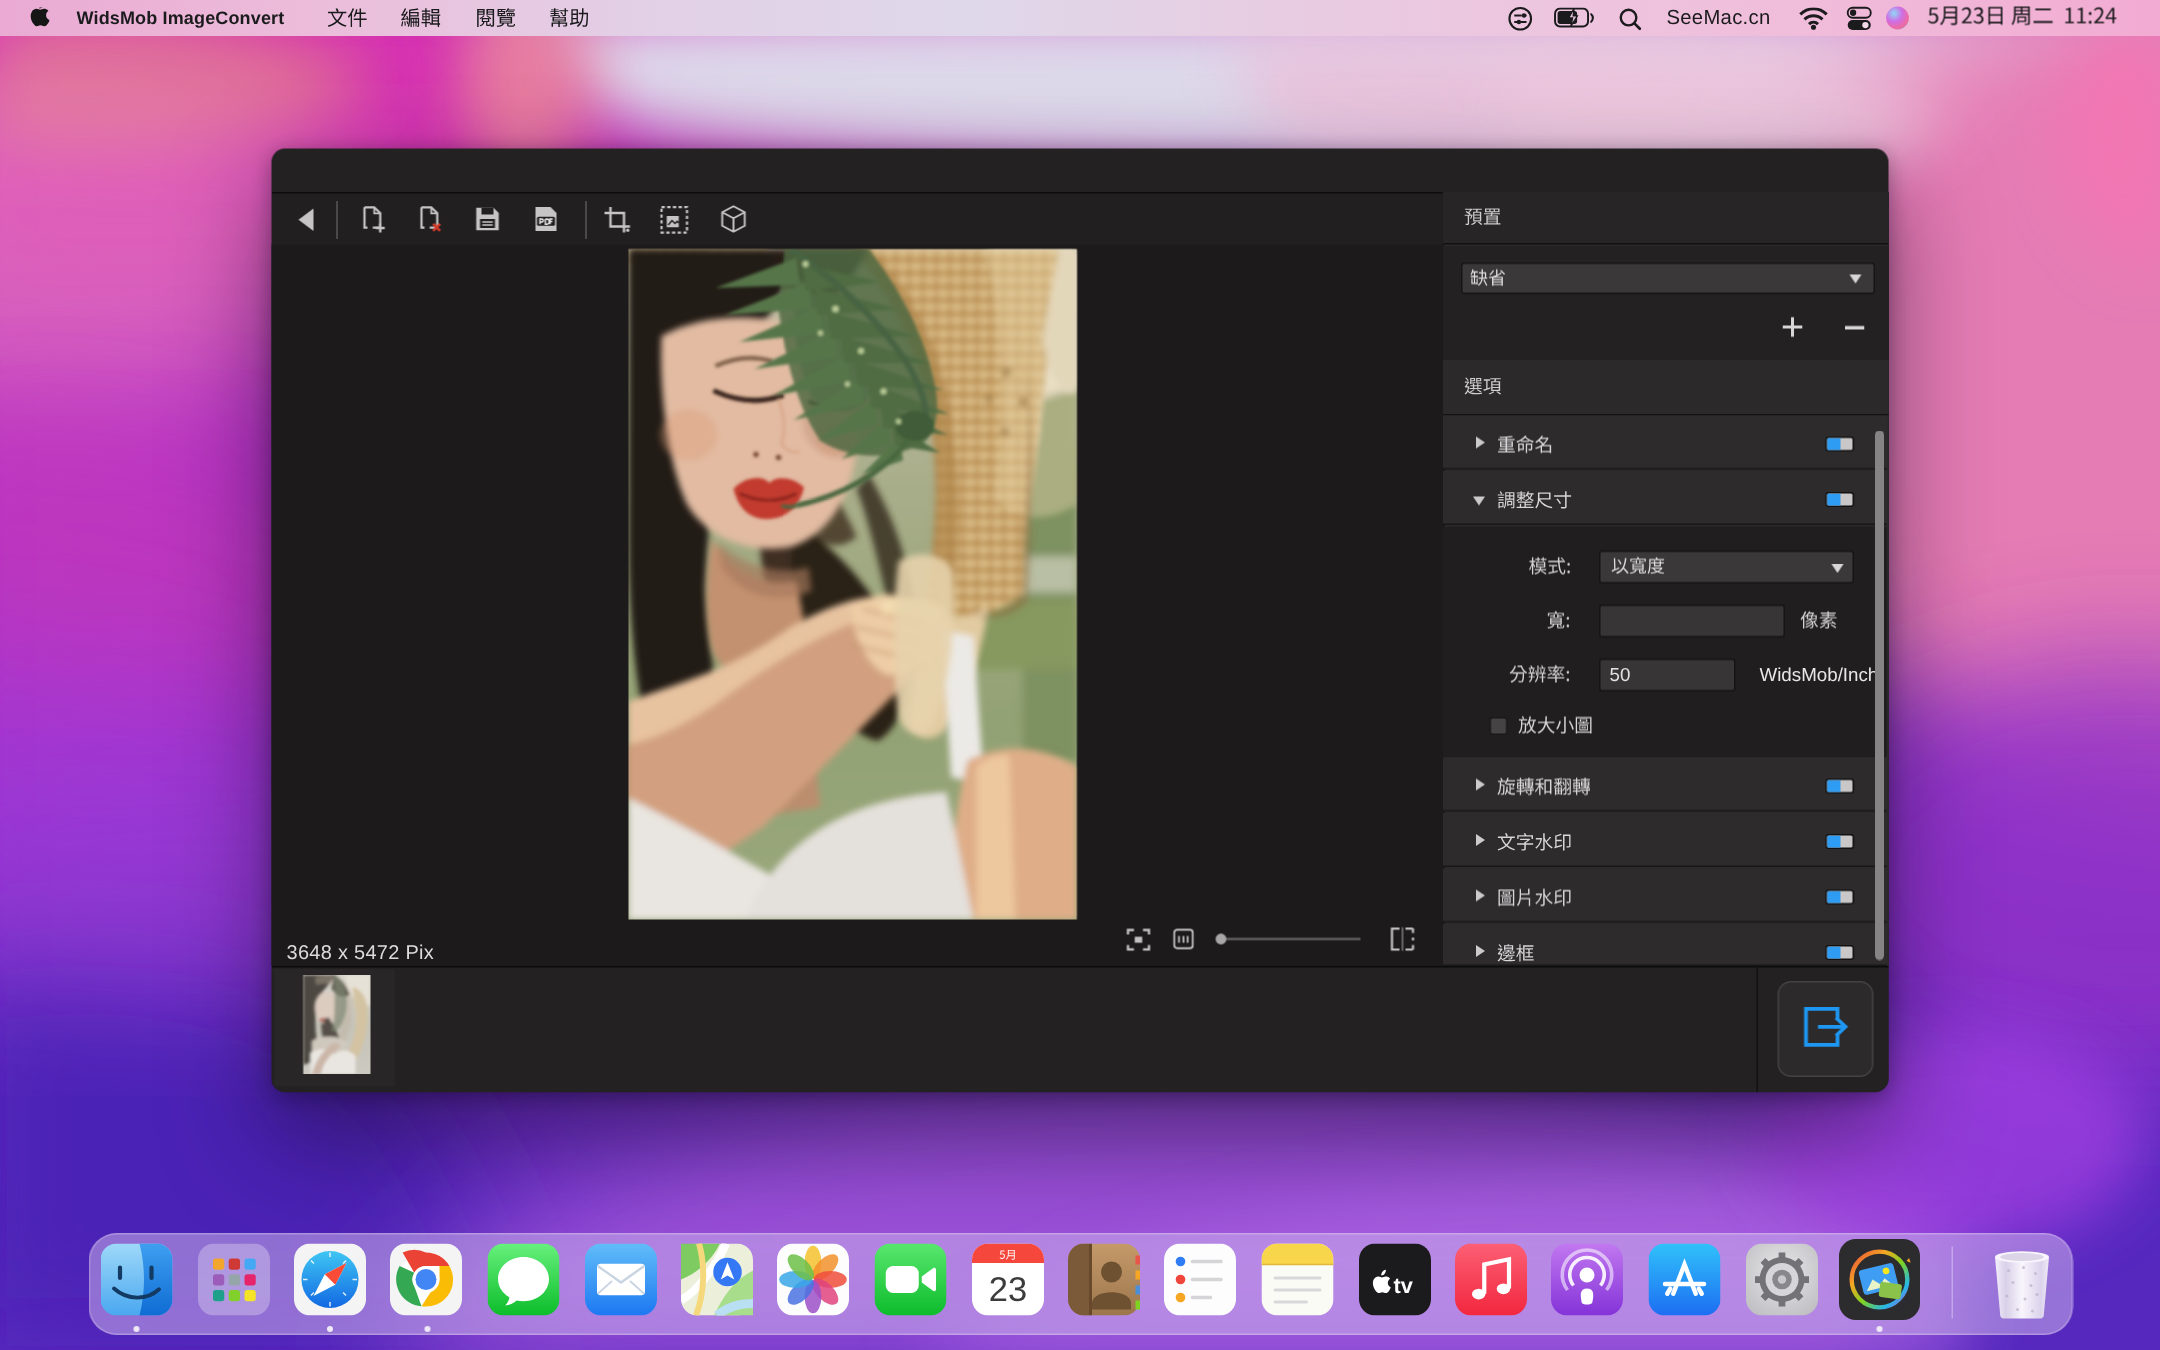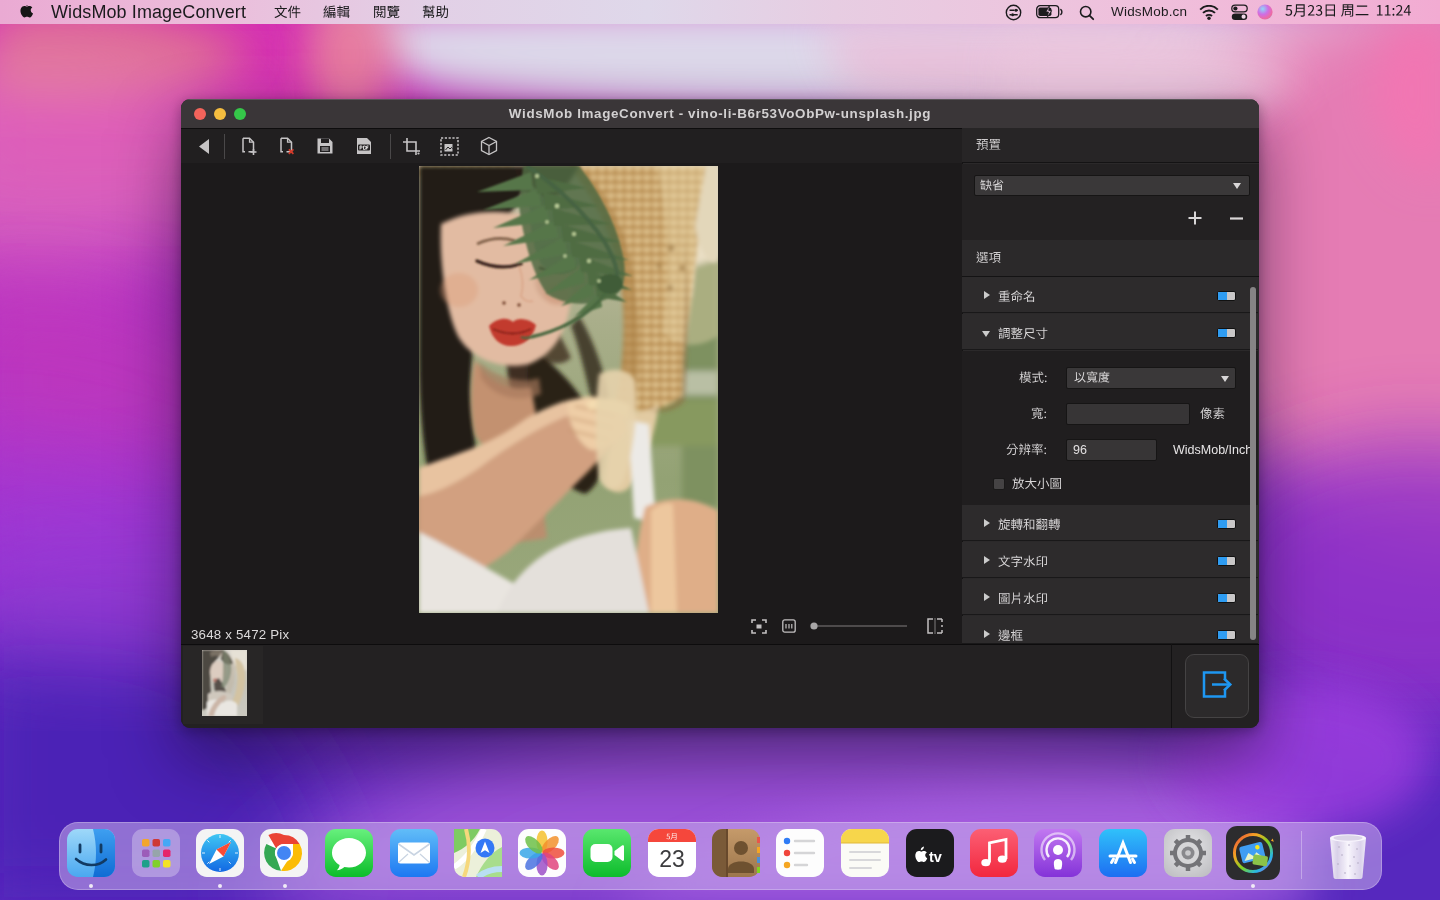--- a/index.html
+++ b/index.html
@@ -1,21 +1,21 @@
 <!DOCTYPE html>
 <html><head><meta charset="utf-8"><style>
 *{margin:0;padding:0;box-sizing:border-box}
 div,span{transform:translateZ(0)}
 html,body{width:1440px;height:900px;overflow:hidden;font-family:"Liberation Sans",sans-serif;background:#8030c0}
 .abs{position:absolute}
 #wall{position:absolute;left:0;top:0}
 #menubar{position:absolute;left:0;top:0;width:1440px;height:24px;
  background:linear-gradient(90deg,#eaaad3 0%,#ecbcda 14%,#e2d0e6 30%,#dfd8ea 45%,#e7cde2 58%,#edc5de 72%,#f0bcda 84%,#f2abd2 100%);
  display:flex;align-items:center;color:#1b1b1d;font-size:13px}
-#menubar .app{font-weight:normal;margin-left:18px;font-size:18px;letter-spacing:0.1px}
+#menubar .app{font-weight:bold;margin-left:18px;font-size:12px;letter-spacing:0.1px}
 #menubar>svg{margin-top:3px}
 #win{position:absolute;left:181px;top:99px;width:1078px;height:629px;border-radius:9px;
  background:#232122;box-shadow:0 30px 65px 2px rgba(18,6,38,.5), 0 3px 14px rgba(10,3,22,.35);overflow:hidden}
 #titlebar{position:absolute;left:0;top:0;width:1078px;height:29px;background:#3a3638;
  box-shadow:inset 0 1px 0 rgba(255,255,255,.16)}
 .tl{position:absolute;top:8.5px;width:12px;height:12px;border-radius:50%}
 #title{position:absolute;width:100%;text-align:center;top:6.5px;font-size:13.4px;font-weight:bold;letter-spacing:0.65px;color:#d2d0d1}
 #toolbar{position:absolute;left:0;top:29px;width:781px;height:35px;background:#211f20;border-top:1px solid #0e0d0e}
 #preview{position:absolute;left:0;top:64px;width:781px;height:481px;background:#1c1a1b}
 #rpanel{position:absolute;left:781px;top:29px;width:297px;height:516px;background:#2b292a;border-left:1px solid #151414}
@@ -101,21 +101,21 @@
  <svg class="abs" style="left:36px;top:5px" width="27" height="14" viewBox="0 0 27 14">
       <rect x="0.7" y="0.7" width="22" height="12" rx="3.4" fill="none" stroke="#1b1b1d" stroke-width="1.3"></rect>
       <rect x="2.4" y="2.4" width="13" height="8.6" rx="1.8" fill="#1b1b1d"></rect>
       <path d="M24.8,4.5 a3.4,3.4 0 0 1 0,5" stroke="#1b1b1d" stroke-width="1.4" fill="none" stroke-linecap="round"></path>
       <path d="M13.4,0.5 L9.8,7.0 L12.4,7.0 L11.2,12.6 L15.6,5.6 L12.8,5.6 Z" fill="#e7c4de" stroke="#1b1b1d" stroke-width="0.9"></path>
     </svg>
  <svg class="abs" style="left:79px;top:4.5px" width="16" height="16" viewBox="0 0 16 16">
       <circle cx="6.7" cy="6.7" r="5.2" fill="none" stroke="#1b1b1d" stroke-width="1.6"></circle>
       <path d="M10.6,10.6 L14.2,14.2" stroke="#1b1b1d" stroke-width="1.8" stroke-linecap="round"></path>
     </svg>
- <span class="abs" style="left:111px;top:3.5px;letter-spacing:0.2px">WidsMob.cn</span>
+ <span class="abs" style="left:111px;top:3.5px;letter-spacing:0.2px">SeeMac.cn</span>
  <svg class="abs" style="left:199px;top:5px" width="20" height="15" viewBox="0 0 20 15">
       <path d="M1.2,4.6 C6.2,-0.4 13.8,-0.4 18.8,4.6" fill="none" stroke="#1b1b1d" stroke-width="2.0"></path>
       <path d="M4.0,7.9 C7.4,4.6 12.6,4.6 16.0,7.9" fill="none" stroke="#1b1b1d" stroke-width="2.0"></path>
       <path d="M7.0,11.1 C8.7,9.5 11.3,9.5 13.0,11.1" fill="none" stroke="#1b1b1d" stroke-width="2.0"></path>
       <circle cx="10" cy="13.2" r="1.7" fill="#1b1b1d"></circle>
     </svg>
  <svg class="abs" style="left:230px;top:4px" width="19" height="17" viewBox="0 0 17 17">
       <rect x="0.8" y="1.2" width="15.4" height="6.6" rx="3.3" fill="none" stroke="#1b1b1d" stroke-width="1.25"></rect>
       <circle cx="4.4" cy="4.5" r="2.1" fill="#1b1b1d"></circle>
       <rect x="0.8" y="9.4" width="15.4" height="6.6" rx="3.3" fill="#1b1b1d"></rect>
@@ -131,26 +131,20 @@
         </radialGradient>
       </defs>
       <circle cx="8" cy="8" r="7.6" fill="url(#siri)"></circle>
     </svg>
  <div class="abs" style="left:285px;top:2.5px"><svg style="" width="126" height="18.3" viewBox="0 -12.584000000000001 126 18.3">
         <path d="M3.7 0.2C5.5 0.2 7.2 -1.1 7.2 -3.4C7.2 -5.7 5.7 -6.7 4 -6.7C3.4 -6.7 2.9 -6.6 2.4 -6.3L2.7 -9.4H6.7V-10.5H1.6L1.2 -5.6L1.9 -5.1C2.5 -5.5 3 -5.8 3.7 -5.8C5 -5.8 5.8 -4.9 5.8 -3.4C5.8 -1.8 4.9 -0.9 3.6 -0.9C2.4 -0.9 1.6 -1.5 1 -2.1L0.4 -1.2C1.1 -0.5 2.1 0.2 3.7 0.2Z M10.9 -11.3V-6.8C10.9 -4.5 10.7 -1.6 8.4 0.4C8.6 0.5 9 0.9 9.2 1.2C10.6 -0.1 11.3 -1.7 11.6 -3.3H18.5V-0.5C18.5 -0.1 18.4 -0 18.1 -0C17.8 -0 16.6 0 15.4 -0C15.6 0.3 15.8 0.8 15.9 1.1C17.4 1.1 18.4 1.1 18.9 0.9C19.5 0.7 19.7 0.3 19.7 -0.4V-11.3ZM12 -10.2H18.5V-7.8H12ZM12 -6.8H18.5V-4.4H11.8C11.9 -5.2 12 -6 12 -6.8Z M22.9 0H29.5V-1.1H26.6C26 -1.1 25.4 -1.1 24.8 -1C27.3 -3.4 29 -5.5 29 -7.6C29 -9.5 27.8 -10.7 25.9 -10.7C24.6 -10.7 23.7 -10.1 22.8 -9.1L23.6 -8.4C24.2 -9.1 24.9 -9.6 25.7 -9.6C27 -9.6 27.7 -8.7 27.7 -7.5C27.7 -5.7 26.2 -3.6 22.9 -0.8Z M33.9 0.2C35.8 0.2 37.3 -0.9 37.3 -2.8C37.3 -4.2 36.3 -5.2 35.1 -5.5V-5.5C36.2 -5.9 37 -6.8 37 -8.1C37 -9.7 35.7 -10.7 33.9 -10.7C32.7 -10.7 31.8 -10.1 31 -9.4L31.7 -8.6C32.3 -9.2 33 -9.6 33.8 -9.6C34.9 -9.6 35.6 -9 35.6 -8C35.6 -6.8 34.9 -5.9 32.7 -5.9V-4.9C35.1 -4.9 36 -4.1 36 -2.8C36 -1.6 35.1 -0.9 33.8 -0.9C32.7 -0.9 31.9 -1.5 31.3 -2.1L30.6 -1.3C31.3 -0.5 32.3 0.2 33.9 0.2Z M41.7 -5H48.9V-1H41.7ZM41.7 -6.1V-10H48.9V-6.1ZM40.6 -11V1H41.7V0.1H48.9V0.9H50V-11Z M57.7 -11.3V-6.7C57.7 -4.5 57.6 -1.5 56.1 0.5C56.3 0.7 56.8 1 56.9 1.2C58.3 -0.7 58.7 -3.4 58.8 -5.6H67.1V-0.1C67.1 0.1 67 0.2 66.8 0.2C66.5 0.2 65.6 0.2 64.7 0.2C64.9 0.4 65 0.9 65.1 1.1C66.4 1.1 67.1 1.1 67.6 1C68 0.8 68.2 0.5 68.2 -0.1V-11.3ZM58.8 -10.3H62.3V-9H58.8ZM67.1 -10.3V-9H63.3V-10.3ZM58.8 -8.1H62.3V-6.6H58.8V-6.7ZM67.1 -8.1V-6.6H63.3V-8.1ZM59.9 -4.6V-0.1H60.8V-0.9H65.8V-4.6ZM60.8 -3.8H64.8V-1.7H60.8Z M71.9 -10V-8.8H82.2V-10ZM70.7 -1.5V-0.3H83.4V-1.5Z M91.9 0H97.6V-1.1H95.5V-10.5H94.5C94 -10.2 93.3 -9.9 92.3 -9.7V-8.9H94.2V-1.1H91.9Z M99.8 0H105.6V-1.1H103.5V-10.5H102.5C101.9 -10.2 101.2 -9.9 100.3 -9.7V-8.9H102.2V-1.1H99.8Z M108.5 -5.6C109 -5.6 109.4 -6 109.4 -6.6C109.4 -7.2 109 -7.6 108.5 -7.6C108 -7.6 107.5 -7.2 107.5 -6.6C107.5 -6 108 -5.6 108.5 -5.6ZM108.5 0.2C109 0.2 109.4 -0.2 109.4 -0.8C109.4 -1.4 109 -1.8 108.5 -1.8C108 -1.8 107.5 -1.4 107.5 -0.8C107.5 -0.2 108 0.2 108.5 0.2Z M111.1 0H117.7V-1.1H114.8C114.3 -1.1 113.6 -1.1 113.1 -1C115.5 -3.4 117.2 -5.5 117.2 -7.6C117.2 -9.5 116 -10.7 114.1 -10.7C112.8 -10.7 111.9 -10.1 111 -9.1L111.8 -8.4C112.4 -9.1 113.1 -9.6 114 -9.6C115.3 -9.6 115.9 -8.7 115.9 -7.5C115.9 -5.7 114.4 -3.6 111.1 -0.8Z M123.3 0H124.5V-2.9H125.9V-3.9H124.5V-10.5H123.1L118.7 -3.7V-2.9H123.3ZM123.3 -3.9H120L122.4 -7.5C122.7 -8 123 -8.6 123.3 -9.1H123.3C123.3 -8.5 123.3 -7.7 123.3 -7.2Z" fill="#1b1b1d"></path>
       </svg></div>
 </div>
 
 <div id="win">
- <div id="titlebar">
-  <div class="tl" style="left:13px;background:#f3635b"></div>
-  <div class="tl" style="left:33px;background:#f5bd3f"></div>
-  <div class="tl" style="left:53px;background:#35c649"></div>
-  <div id="title">WidsMob ImageConvert - vino-li-B6r53VoObPw-unsplash.jpg</div>
- </div>
  <div id="toolbar">
   <svg class="abs" style="left:15px;top:9px" width="16" height="17" viewBox="0 0 16 17">
         <path d="M13,1 L3,8.5 L13,16 Z" fill="#c6c4c5"></path>
       </svg>
   <div class="abs" style="left:43px;top:5px;width:1px;height:25px;background:#4a4849"></div>
   <svg class="abs" style="left:58px;top:8px" width="19" height="19" viewBox="0 0 19 19">
         <path d="M4,1.2 H10.5 L14.5,5.2 V14.8 H9.5 M4,1.2 V14.8 H6" fill="none" stroke="#c6c4c5" stroke-width="1.5"></path>
         <path d="M10.5,1.2 V5.2 H14.5" fill="none" stroke="#c6c4c5" stroke-width="1.2"></path>
         <path d="M11.5,15 h6 M14.5,12 v6" stroke="#c6c4c5" stroke-width="1.6"></path>
       </svg>
@@ -387,21 +381,21 @@
         <path d="M3.3 -4.2H9.3V-3.6H3.3ZM3.3 -3H9.3V-2.3H3.3ZM3.3 -5.5H9.3V-4.8H3.3ZM8.5 -1.3C8.9 -1 9.5 -0.5 9.8 -0.1L10.5 -0.4C10.2 -0.8 9.6 -1.2 9.2 -1.6ZM5.4 -10.4C5.6 -10.1 5.8 -9.8 5.9 -9.4H0.9V-7.3H1.8V-8.7H10.7V-7.3H11.6V-9.4H7C6.9 -9.8 6.7 -10.2 6.4 -10.6ZM4.8 -8.4V-7.7H2.3V-7H4.8V-6.3H5.6V-8.4ZM7.1 -8.4V-6.3H8V-7H10.2V-7.7H8V-8.4ZM2.4 -6.1V-1.7H4.3C3.9 -0.6 3 -0.1 0.6 0.2C0.7 0.4 1 0.8 1 1C3.8 0.6 4.8 -0.2 5.3 -1.7H7V-0.2C7 0.6 7.3 0.9 8.5 0.9C8.7 0.9 10.3 0.9 10.5 0.9C11.5 0.9 11.8 0.5 11.9 -1.1C11.6 -1.2 11.3 -1.3 11.1 -1.4C11 -0.1 10.9 0.2 10.5 0.2C10.1 0.2 8.8 0.2 8.6 0.2C8 0.2 7.9 0.1 7.9 -0.2V-1.7H10.2V-6.1Z M14.2 -4.9C14.7 -4.9 15.1 -5.2 15.1 -5.8C15.1 -6.3 14.7 -6.6 14.2 -6.6C13.8 -6.6 13.4 -6.3 13.4 -5.8C13.4 -5.2 13.8 -4.9 14.2 -4.9ZM14.2 0.2C14.7 0.2 15.1 -0.2 15.1 -0.7C15.1 -1.2 14.7 -1.6 14.2 -1.6C13.8 -1.6 13.4 -1.2 13.4 -0.7C13.4 -0.2 13.8 0.2 14.2 0.2Z" fill="#d4d2d3"></path>
       </svg>
       <div class="inputbox" style="left:104px;top:52px;width:124px;height:22px;background:#373536"></div>
       <svg style="position:absolute;left:238px;top:56px;" width="25" height="16.5" viewBox="0 -11.0 25 16.5">
         <path d="M6.1 -8.9H8.3C8.1 -8.5 7.8 -8.1 7.6 -7.9H5.2C5.5 -8.2 5.8 -8.5 6.1 -8.9ZM10.7 -4.9C10.1 -4.5 9.2 -4 8.5 -3.6C8.2 -4.1 7.8 -4.6 7.3 -5L7.5 -5.2H11.2V-7.9H8.5C8.9 -8.3 9.2 -8.8 9.5 -9.3L9 -9.7L8.8 -9.6H6.5C6.7 -9.9 6.8 -10.1 7 -10.3L6.1 -10.5C5.5 -9.4 4.6 -8.1 3.2 -7.1C3.4 -7 3.7 -6.7 3.8 -6.5C4 -6.7 4.2 -6.9 4.5 -7.1V-5.2H6.5C5.7 -4.5 4.4 -4 3.5 -3.7C3.6 -3.5 3.8 -3.2 4 -3.1C4.8 -3.4 5.9 -3.9 6.7 -4.5C7 -4.4 7.1 -4.2 7.3 -3.9C6.4 -3.2 4.8 -2.4 3.6 -2C3.8 -1.8 4 -1.6 4.1 -1.4C5.2 -1.8 6.7 -2.6 7.7 -3.4C7.8 -3.2 7.9 -2.9 8 -2.7C7 -1.7 5.1 -0.7 3.5 -0.2C3.7 -0.1 3.9 0.2 4.1 0.5C5.4 -0 7.1 -0.9 8.2 -1.9C8.3 -1.1 8.1 -0.4 7.8 -0.1C7.7 0.1 7.5 0.1 7.2 0.1C7 0.1 6.7 0.1 6.4 0.1C6.5 0.3 6.6 0.7 6.6 0.9C6.9 0.9 7.2 0.9 7.4 0.9C7.8 0.9 8.2 0.8 8.5 0.5C9.1 -0.1 9.2 -1.5 8.7 -3L9.3 -3.2C9.7 -1.8 10.5 -0.5 11.5 0.2C11.6 -0.1 11.9 -0.4 12.1 -0.5C11.1 -1.1 10.4 -2.3 10 -3.5C10.4 -3.8 10.9 -4 11.3 -4.3ZM5.3 -7.1H7.4V-5.9H5.3ZM8.2 -7.1H10.3V-5.9H8.2ZM3.3 -10.5C2.6 -8.6 1.5 -6.7 0.4 -5.5C0.5 -5.2 0.8 -4.8 0.9 -4.5C1.3 -4.9 1.6 -5.4 2 -5.9V1H2.9V-7.4C3.4 -8.2 3.8 -9.2 4.2 -10.2Z M20.4 -1.1C21.5 -0.6 22.9 0.3 23.5 0.8L24.2 0.2C23.5 -0.3 22.2 -1.1 21.1 -1.6ZM16.2 -1.6C15.4 -0.9 14.2 -0.2 13.1 0.2C13.3 0.3 13.6 0.7 13.8 0.8C14.9 0.3 16.2 -0.5 17 -1.3ZM14.9 -3.7C15.1 -3.8 15.5 -3.8 18 -4C16.9 -3.5 15.9 -3.1 15.4 -3C14.7 -2.7 14.1 -2.6 13.7 -2.5C13.8 -2.3 13.9 -1.9 13.9 -1.7C14.3 -1.8 14.8 -1.9 18.5 -2.1V-0.1C18.5 0.1 18.4 0.1 18.2 0.1C18 0.1 17.4 0.1 16.6 0.1C16.7 0.3 16.9 0.7 16.9 1C17.9 1 18.5 1 18.9 0.8C19.3 0.7 19.4 0.4 19.4 -0.1V-2.1L22.5 -2.3C22.9 -2 23.1 -1.7 23.3 -1.5L24.1 -2C23.6 -2.6 22.5 -3.4 21.6 -3.9L20.9 -3.5C21.2 -3.3 21.5 -3.1 21.7 -2.9L16.6 -2.7C18.3 -3.2 20.1 -4 21.8 -4.9L21.1 -5.5C20.6 -5.2 20.1 -4.9 19.6 -4.7L16.7 -4.5C17.4 -4.8 18.1 -5.2 18.7 -5.6L18.4 -5.8H24.4V-6.5H19.2V-7.4H23.1V-8.1H19.2V-8.9H23.8V-9.6H19.2V-10.5H18.3V-9.6H13.8V-8.9H18.3V-8.1H14.5V-7.4H18.3V-6.5H13.2V-5.8H17.6C16.8 -5.3 15.8 -4.9 15.5 -4.7C15.2 -4.6 14.9 -4.5 14.7 -4.5C14.8 -4.2 14.9 -3.9 14.9 -3.7Z" fill="#d4d2d3"></path>
       </svg>
       <svg style="position:absolute;left:44.025px;top:92px;" width="41" height="16.5" viewBox="0 -11.0 41 16.5">
         <path d="M3.7 -10.1C3.1 -8.1 1.9 -6.5 0.4 -5.4C0.7 -5.3 1.1 -4.9 1.2 -4.7C1.6 -5 2 -5.4 2.3 -5.8V-4.9H4.9C4.6 -2.7 3.9 -0.7 1 0.2C1.2 0.4 1.4 0.8 1.6 1.1C4.8 -0.1 5.6 -2.4 5.9 -4.9H9.2C9 -1.7 8.8 -0.4 8.5 -0.1C8.4 0 8.2 0.1 8 0.1C7.7 0.1 6.9 0 6.1 -0C6.2 0.2 6.4 0.6 6.4 0.9C7.2 1 8 1 8.4 0.9C8.8 0.9 9.1 0.8 9.3 0.5C9.8 0 10 -1.4 10.1 -5.3C10.2 -5.5 10.2 -5.8 10.2 -5.8H2.4C3.3 -6.9 4.1 -8.3 4.7 -9.9ZM5.7 -10.3V-9.4H7.9C8.6 -7.5 9.9 -5.8 11.5 -4.8C11.6 -5 11.9 -5.4 12.1 -5.6C10.5 -6.5 9.2 -8.3 8.6 -10.3Z M18.9 -10.4V-5.6C18.9 -3.4 18.7 -1.2 17.2 0.4C17.4 0.6 17.7 0.8 17.8 1C19.5 -0.8 19.7 -3.2 19.7 -5.6V-10.4ZM13.6 -7.7C13.8 -7 14 -6.2 14 -5.6L14.8 -5.8C14.7 -6.3 14.6 -7.2 14.3 -7.8ZM20.7 -7.7C20.9 -7 21.1 -6.1 21.1 -5.6L21.8 -5.7C21.8 -6.3 21.6 -7.2 21.4 -7.8ZM17.5 -7C17.8 -6 18 -4.7 18 -3.9L18.7 -4C18.7 -4.8 18.4 -6.1 18.1 -7.1ZM14.2 -10.2C14.4 -9.8 14.7 -9.3 14.8 -8.8H13.2V-8H17.1V-8.8H15.8C15.6 -9.3 15.3 -9.9 15 -10.4ZM13.2 -3.2V-2.5H14.7C14.6 -1.5 14.3 -0.4 13.2 0.4C13.4 0.5 13.7 0.8 13.8 1C15.1 0.1 15.5 -1.3 15.6 -2.5H17.1V-3.2H15.6V-4.8H17.3V-5.6H16.2C16.4 -6.2 16.6 -7 16.8 -7.7L16 -7.9C15.9 -7.2 15.7 -6.2 15.4 -5.6H13V-4.8H14.7V-3.2ZM21.4 -10.3C21.6 -9.9 21.8 -9.3 22 -8.8H20.2V-8.1H24.3V-8.8H22.9C22.7 -9.3 22.4 -10 22.1 -10.5ZM20.2 -2.9V-2.1H21.9V1H22.8V-2.1H24.3V-2.9H22.8V-4.7H24.5V-5.5H23.3C23.6 -6.2 23.8 -7 24.1 -7.7L23.2 -7.9C23.1 -7.2 22.8 -6.2 22.6 -5.5H20.1V-4.7H21.9V-2.9Z M35.4 -8C34.9 -7.5 34.1 -6.9 33.6 -6.4L34.3 -6C34.9 -6.4 35.6 -7 36.1 -7.6ZM25.7 -4.2 26.2 -3.5C27 -3.9 28 -4.4 29 -4.9L28.8 -5.6C27.7 -5.1 26.5 -4.5 25.7 -4.2ZM26.1 -7.5C26.7 -7.1 27.6 -6.4 27.9 -6L28.6 -6.6C28.2 -7 27.4 -7.6 26.7 -8ZM33.5 -5.1C34.3 -4.6 35.4 -3.8 35.9 -3.3L36.6 -3.9C36.1 -4.4 35 -5.1 34.1 -5.6ZM25.6 -2.5V-1.7H30.8V1H31.8V-1.7H36.9V-2.5H31.8V-3.6H30.8V-2.5ZM30.4 -10.4C30.6 -10.1 30.9 -9.7 31 -9.4H25.9V-8.5H30.5C30.1 -7.9 29.7 -7.4 29.5 -7.2C29.3 -7 29.1 -6.9 29 -6.8C29.1 -6.6 29.2 -6.2 29.2 -6C29.4 -6.1 29.7 -6.2 31.1 -6.3C30.5 -5.7 30 -5.2 29.7 -5C29.3 -4.6 29 -4.4 28.7 -4.4C28.8 -4.1 28.9 -3.7 29 -3.6C29.2 -3.7 29.7 -3.7 33 -4C33.1 -3.8 33.2 -3.6 33.3 -3.4L34 -3.7C33.8 -4.3 33.1 -5.2 32.6 -5.8L31.9 -5.5C32.1 -5.3 32.3 -5 32.5 -4.7L30.3 -4.5C31.4 -5.4 32.5 -6.5 33.5 -7.7L32.7 -8.1C32.5 -7.8 32.2 -7.4 31.9 -7.1L30.3 -7C30.7 -7.4 31.1 -8 31.4 -8.5H36.8V-9.4H32.1C31.9 -9.7 31.6 -10.2 31.4 -10.6Z M39.2 -4.9C39.7 -4.9 40.1 -5.2 40.1 -5.8C40.1 -6.3 39.7 -6.6 39.2 -6.6C38.8 -6.6 38.4 -6.3 38.4 -5.8C38.4 -5.2 38.8 -4.9 39.2 -4.9ZM39.2 0.2C39.7 0.2 40.1 -0.2 40.1 -0.7C40.1 -1.2 39.7 -1.6 39.2 -1.6C38.8 -1.6 38.4 -1.2 38.4 -0.7C38.4 -0.2 38.8 0.2 39.2 0.2Z" fill="#d4d2d3"></path>
       </svg>
       <div class="inputbox" style="left:104px;top:88px;width:91px;height:22px;background:#373536"></div>
-      <div class="abs" style="left:111px;top:92px;font-size:12.5px;color:#e2e0e1">96</div>
+      <div class="abs" style="left:111px;top:92px;font-size:12.5px;color:#e2e0e1">50</div>
       <div class="abs" style="left:211px;top:92px;font-size:12.5px;color:#e8e6e7">WidsMob/Inch</div>
       <div class="abs" style="left:31px;top:127px;width:12px;height:12px;background:#454344;border:1px solid #1a1919;border-radius:2px"></div>
       <svg style="position:absolute;left:50px;top:126px;" width="50" height="16.5" viewBox="0 -11.0 50 16.5">
         <path d="M2.6 -10.3C2.8 -9.8 3.1 -9 3.2 -8.6L4.1 -8.9C4 -9.3 3.7 -10 3.4 -10.5ZM0.6 -8.5V-7.6H2V-5C2 -3.2 1.8 -1.2 0.3 0.4C0.5 0.5 0.9 0.8 1 1C2.7 -0.8 2.9 -2.9 2.9 -5V-5.1H4.6C4.5 -1.6 4.5 -0.4 4.2 -0.1C4.2 0 4 0 3.9 0C3.7 0 3.2 0 2.7 -0C2.8 0.2 2.9 0.6 2.9 0.9C3.5 0.9 4 0.9 4.3 0.9C4.6 0.8 4.8 0.7 5.1 0.4C5.4 0 5.5 -1.4 5.5 -5.5C5.5 -5.6 5.5 -5.9 5.5 -5.9H2.9V-7.6H6.1V-8.5ZM7.8 -7.3H10.2C9.9 -5.7 9.5 -4.4 9 -3.2C8.4 -4.4 8 -5.7 7.8 -7.2ZM7.7 -10.5C7.3 -8.3 6.6 -6.2 5.6 -4.9C5.8 -4.8 6.1 -4.4 6.3 -4.2C6.6 -4.7 6.9 -5.2 7.2 -5.8C7.5 -4.5 7.9 -3.3 8.4 -2.3C7.7 -1.2 6.7 -0.4 5.4 0.2C5.6 0.4 5.9 0.8 5.9 1C7.2 0.4 8.2 -0.4 8.9 -1.4C9.6 -0.4 10.4 0.4 11.5 1C11.6 0.7 11.9 0.4 12.1 0.2C11 -0.3 10.2 -1.2 9.5 -2.3C10.3 -3.6 10.8 -5.3 11.1 -7.3H12V-8.2H8.1C8.3 -8.9 8.5 -9.6 8.6 -10.4Z M18.3 -10.5C18.2 -9.5 18.3 -8.2 18.1 -6.9H13.3V-6H17.9C17.4 -3.6 16.2 -1.2 13 0.2C13.3 0.4 13.6 0.7 13.8 1C16.8 -0.4 18.1 -2.8 18.8 -5.2C19.7 -2.4 21.4 -0.2 23.8 1C23.9 0.7 24.2 0.3 24.5 0.1C22.1 -0.9 20.4 -3.2 19.5 -6H24.3V-6.9H19.1C19.2 -8.2 19.3 -9.5 19.3 -10.5Z M30.8 -10.3V-0.3C30.8 -0.1 30.7 0 30.4 0C30.2 0.1 29.3 0.1 28.4 0C28.5 0.3 28.7 0.7 28.8 1C29.9 1 30.7 1 31.2 0.8C31.6 0.7 31.8 0.4 31.8 -0.3V-10.3ZM33.8 -7.1C34.9 -5.3 35.9 -3 36.2 -1.5L37.2 -1.9C36.9 -3.4 35.8 -5.7 34.7 -7.5ZM27.5 -7.4C27.2 -5.7 26.5 -3.6 25.4 -2.2C25.7 -2.1 26.1 -1.9 26.3 -1.7C27.4 -3.1 28.2 -5.4 28.6 -7.2Z M42 -8.1H45.4V-7.2H42ZM41.6 -4.4H45.9V-1.6H41.6ZM40.9 -5V-1H46.6V-5ZM43 -3.3H44.4V-2.6H43ZM42.4 -3.8V-2.1H45.1V-3.8ZM40 -6.1V-5.5H47.5V-6.1H44.1V-6.7H46.2V-8.6H41.2V-6.7H43.3V-6.1ZM38.5 -10V1H39.4V0.5H48.1V1H49V-10ZM39.4 -0.3V-9.2H48.1V-0.3Z" fill="#d8d6d7"></path>
       </svg>
     </div>
     <div class="prow" style="top:377px;height:36px">
       <div class="arrow-r" style="left:22px;top:14px"></div>
       <svg style="position:absolute;left:36px;top:13px;" width="62" height="16.5" viewBox="0 -11.0 62 16.5">
         <path d="M2.1 -10.2C2.5 -9.6 2.8 -8.9 3 -8.5H0.6V-7.6H1.9C1.9 -4 1.8 -1.3 0.3 0.4C0.6 0.5 0.9 0.8 1 1C2.2 -0.4 2.6 -2.5 2.7 -5.1H4.2C4.1 -1.6 4 -0.4 3.8 -0.1C3.7 0.1 3.6 0.1 3.4 0.1C3.2 0.1 2.8 0.1 2.3 0C2.5 0.3 2.5 0.6 2.6 0.9C3.1 0.9 3.5 0.9 3.8 0.9C4.2 0.8 4.4 0.8 4.5 0.5C4.9 0 5 -1.4 5 -5.5C5 -5.6 5 -5.9 5 -5.9H2.8L2.8 -7.6H5.6V-8.5H3.2L3.9 -8.7C3.7 -9.2 3.3 -9.9 3 -10.4ZM6.3 -4.7C6.2 -2.7 6.1 -0.7 5 0.4C5.2 0.5 5.5 0.8 5.6 1C6.2 0.4 6.5 -0.4 6.8 -1.3C7.5 0.4 8.6 0.8 10.2 0.8H11.8C11.9 0.5 12 0.1 12.1 -0.1C11.8 -0.1 10.5 -0.1 10.2 -0.1C9.8 -0.1 9.5 -0.1 9.1 -0.2V-2.8H11.5V-3.7H9.1V-5.9H10.8C10.6 -5.4 10.4 -4.9 10.2 -4.6L10.9 -4.3C11.2 -4.9 11.6 -5.7 11.9 -6.5L11.3 -6.7L11.2 -6.7H6.2C6.5 -7.1 6.7 -7.5 7 -8H12V-8.9H7.4C7.5 -9.3 7.7 -9.8 7.8 -10.3L6.9 -10.5C6.5 -9.1 5.9 -7.7 5.1 -6.8C5.3 -6.7 5.7 -6.4 5.8 -6.2L6.1 -6.6V-5.9H8.3V-0.6C7.7 -1 7.3 -1.6 7 -2.7C7.1 -3.3 7.1 -4 7.2 -4.7Z M18.9 -1.4C19.3 -0.9 19.8 -0.3 20 0.2L20.7 -0.3C20.5 -0.7 20 -1.3 19.5 -1.7ZM18.1 -4 18.2 -3.3C19.6 -3.3 21.6 -3.4 23.6 -3.4C23.7 -3.2 23.8 -3.1 23.9 -2.9L24.6 -3.3C24.3 -3.8 23.7 -4.4 23.2 -4.9H24.1V-8.2H21.7V-8.8H24.4V-9.6H21.7V-10.5H20.8V-9.6H18.2V-8.8H20.8V-8.2H18.6V-4.9H20.8V-4.1ZM13.4 -7.4V-3H15.2V-2H13V-1.2H15.2V1H16.1V-1.2H18.2V-1.8H22.1V0.1C22.1 0.2 22.1 0.2 21.9 0.3C21.7 0.3 21.1 0.3 20.5 0.2C20.6 0.5 20.8 0.8 20.8 1C21.6 1 22.2 1 22.5 0.9C22.9 0.8 23 0.6 23 0.1V-1.8H24.5V-2.6H23V-3.2H22.1V-2.6H18.1V-2H16.1V-3H17.9V-7.4H16.1V-8.3H18V-9.1H16.1V-10.5H15.2V-9.1H13.2V-8.3H15.2V-7.4ZM19.3 -6.2H20.8V-5.5H19.3ZM21.7 -6.2H23.3V-5.5H21.7ZM19.3 -7.6H20.8V-6.8H19.3ZM21.7 -7.6H23.3V-6.8H21.7ZM22.5 -4.7C22.6 -4.5 22.8 -4.3 23 -4.1L21.7 -4.1V-4.9H22.9ZM14.1 -4.9H15.3V-3.7H14.1ZM16 -4.9H17.1V-3.7H16ZM14.1 -6.7H15.3V-5.6H14.1ZM16 -6.7H17.1V-5.6H16Z M31.6 -9.3V0.4H32.5V-0.6H35.3V0.4H36.3V-9.3ZM32.5 -1.5V-8.4H35.3V-1.5ZM30.5 -10.4C29.4 -9.9 27.4 -9.6 25.8 -9.3C25.9 -9.1 26 -8.8 26 -8.6C26.7 -8.7 27.4 -8.8 28.1 -8.9V-6.8H25.6V-5.9H27.9C27.3 -4.4 26.3 -2.6 25.3 -1.7C25.5 -1.4 25.7 -1.1 25.8 -0.8C26.6 -1.7 27.5 -3.1 28.1 -4.6V1H29V-4.5C29.6 -3.8 30.2 -2.9 30.5 -2.4L31.1 -3.2C30.8 -3.6 29.5 -5.1 29 -5.6V-5.9H31.2V-6.8H29V-9.1C29.8 -9.2 30.5 -9.4 31.1 -9.7Z M38.8 -8.8C39 -8.4 39.2 -7.8 39.3 -7.5L40 -7.7C39.9 -8 39.6 -8.5 39.4 -9ZM43.7 -7.6C44 -6.8 44.4 -5.7 44.5 -5.1L45.2 -5.4C45.1 -6 44.7 -7 44.4 -7.8ZM46.6 -7.6C46.9 -6.8 47.2 -5.8 47.4 -5.2L48.1 -5.4C47.9 -6 47.6 -7 47.3 -7.8ZM42.5 -9.2C42.4 -8.7 42.1 -7.9 41.8 -7.4H41.4V-9.3C42.2 -9.4 43 -9.5 43.5 -9.7L43 -10.4C41.9 -10.1 39.8 -9.9 38.2 -9.8C38.2 -9.6 38.4 -9.3 38.4 -9.1C39.1 -9.1 39.9 -9.2 40.6 -9.2V-7.4H38.1V-6.7H40.2C39.6 -5.9 38.6 -5 37.9 -4.5C38 -4.3 38.2 -3.9 38.2 -3.7C39 -4.2 40 -5.2 40.6 -6.2V-4.3H41.4V-6.2C42.1 -5.5 42.9 -4.6 43.2 -4L43.8 -4.6C43.4 -5.2 42.7 -6 41.9 -6.7H43.6V-7.4H42.5C42.8 -7.9 43 -8.4 43.3 -8.9ZM40.6 -1.5V-0.4H39.4V-1.5ZM41.3 -1.5H42.6V-0.4H41.3ZM40.6 -2.2H39.4V-3.2H40.6ZM41.3 -2.2V-3.2H42.6V-2.2ZM38.6 -3.9V1H39.4V0.3H42.6V0.9H43.4V-3.9ZM43.5 -2.1 44 -1.5C44.5 -2.1 45 -2.9 45.5 -3.6V-0.2C45.5 -0.1 45.5 0 45.3 0C45.2 0 44.7 0 44.1 0C44.3 0.2 44.4 0.7 44.4 0.9C45.1 0.9 45.6 0.9 45.9 0.7C46.2 0.6 46.3 0.3 46.3 -0.2V-9.9H43.8V-9.1H45.5V-3.7L45.1 -4.3C44.5 -3.4 43.9 -2.6 43.5 -2.1ZM46.4 -2.3 46.9 -1.6C47.3 -2.2 47.9 -3 48.4 -3.7V-0.2C48.4 -0.1 48.3 0 48.1 0C48 0 47.5 0 46.9 0C47 0.2 47.1 0.6 47.2 0.9C47.9 0.9 48.4 0.9 48.8 0.7C49.1 0.6 49.2 0.3 49.2 -0.2V-9.9H46.6V-9.1H48.4V-3.9L48 -4.4C47.4 -3.6 46.7 -2.8 46.4 -2.3Z M56.4 -1.4C56.8 -0.9 57.3 -0.3 57.5 0.2L58.2 -0.3C58 -0.7 57.5 -1.3 57 -1.7ZM55.6 -4 55.7 -3.3C57.1 -3.3 59.1 -3.4 61.1 -3.4C61.2 -3.2 61.3 -3.1 61.4 -2.9L62.1 -3.3C61.8 -3.8 61.2 -4.4 60.7 -4.9H61.6V-8.2H59.2V-8.8H61.9V-9.6H59.2V-10.5H58.3V-9.6H55.8V-8.8H58.3V-8.2H56V-4.9H58.3V-4.1ZM50.9 -7.4V-3H52.7V-2H50.5V-1.2H52.7V1H53.5V-1.2H55.7V-1.8H59.6V0.1C59.6 0.2 59.6 0.2 59.4 0.3C59.2 0.3 58.6 0.3 58 0.2C58.1 0.5 58.3 0.8 58.3 1C59.1 1 59.7 1 60 0.9C60.4 0.8 60.5 0.6 60.5 0.1V-1.8H62V-2.6H60.5V-3.2H59.6V-2.6H55.6V-2H53.5V-3H55.4V-7.4H53.5V-8.3H55.5V-9.1H53.5V-10.5H52.7V-9.1H50.6V-8.3H52.7V-7.4ZM56.8 -6.2H58.3V-5.5H56.8ZM59.2 -6.2H60.8V-5.5H59.2ZM56.8 -7.6H58.3V-6.8H56.8ZM59.2 -7.6H60.8V-6.8H59.2ZM60 -4.7C60.1 -4.5 60.3 -4.3 60.5 -4.1L59.2 -4.1V-4.9H60.4ZM51.6 -4.9H52.8V-3.7H51.6ZM53.5 -4.9H54.6V-3.7H53.5ZM51.6 -6.7H52.8V-5.6H51.6ZM53.5 -6.7H54.6V-5.6H53.5Z" fill="#d8d6d7"></path>

